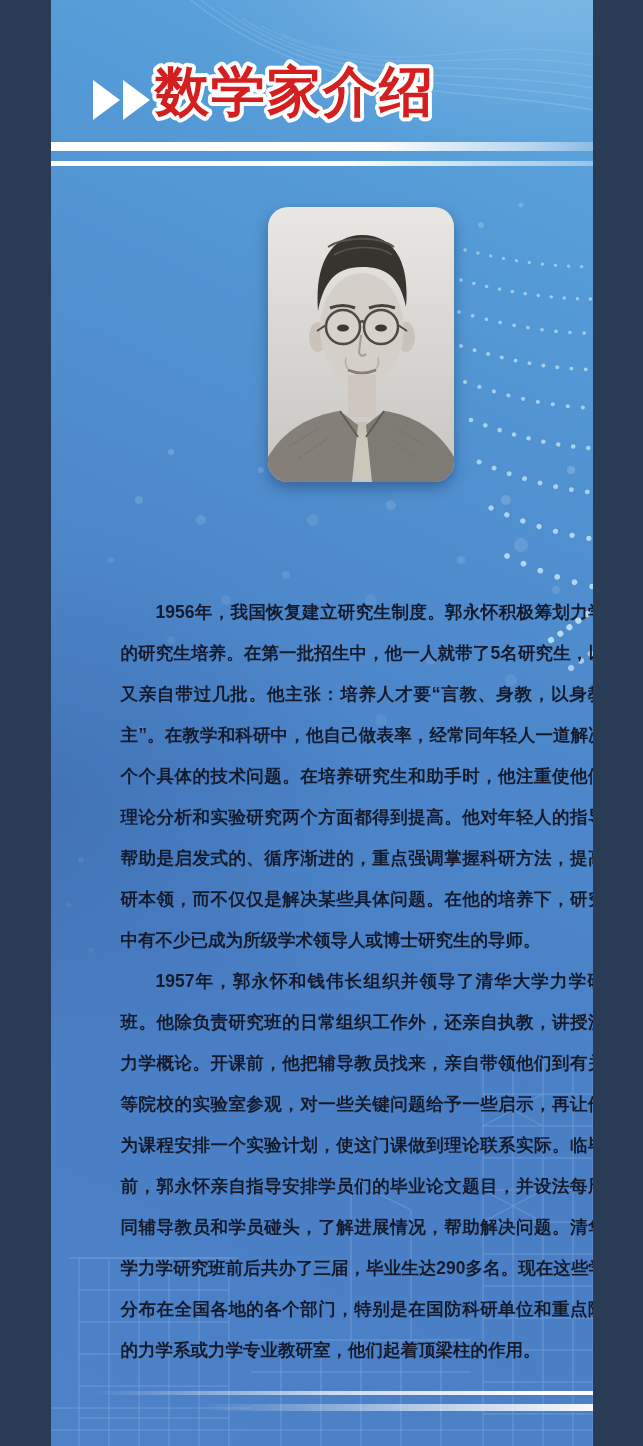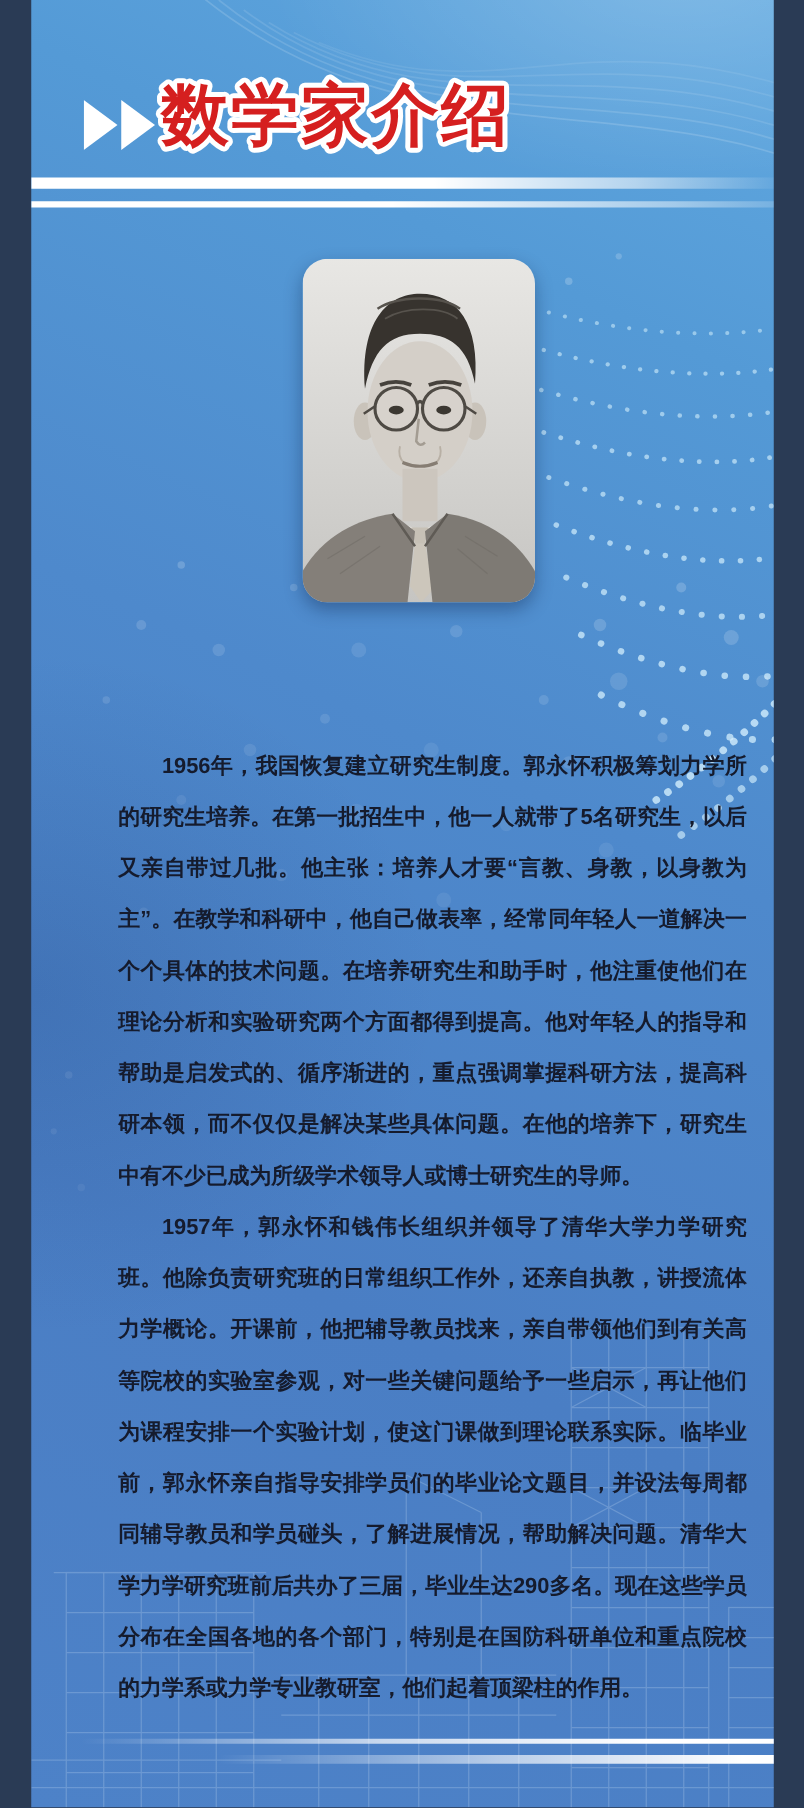--- a/index.html
+++ b/index.html
@@ -1,17 +1,17 @@
 <!DOCTYPE html>
 <html><head>
 <meta charset="utf-8">
 <style>
   html,body{margin:0;padding:0;background:#2a3b55;}
   .poster{
-    position:relative;width:594px;height:1446px;overflow:hidden;margin:0 auto;
+    position:relative;width:542px;height:1446px;overflow:hidden;margin:0 auto;
     font-family:"Liberation Sans",sans-serif;
     background:
       radial-gradient(ellipse 560px 300px at 88% -2%, rgba(255,255,255,.20), rgba(255,255,255,0) 60%),
       radial-gradient(ellipse 500px 420px at 0% 55%, rgba(20,50,110,.18), rgba(20,50,110,0) 65%),
       linear-gradient(205deg,#61a9e0 0%,#549ad6 18%,#4e89cc 42%,#4a7ec4 70%,#4d82c8 100%);
   }
   svg.decor{position:absolute;left:0;top:0;pointer-events:none;}
   
   .arrows{position:absolute;left:42px;top:79px;}
   .title-svg{position:absolute;left:96px;top:36px;overflow:visible;}

